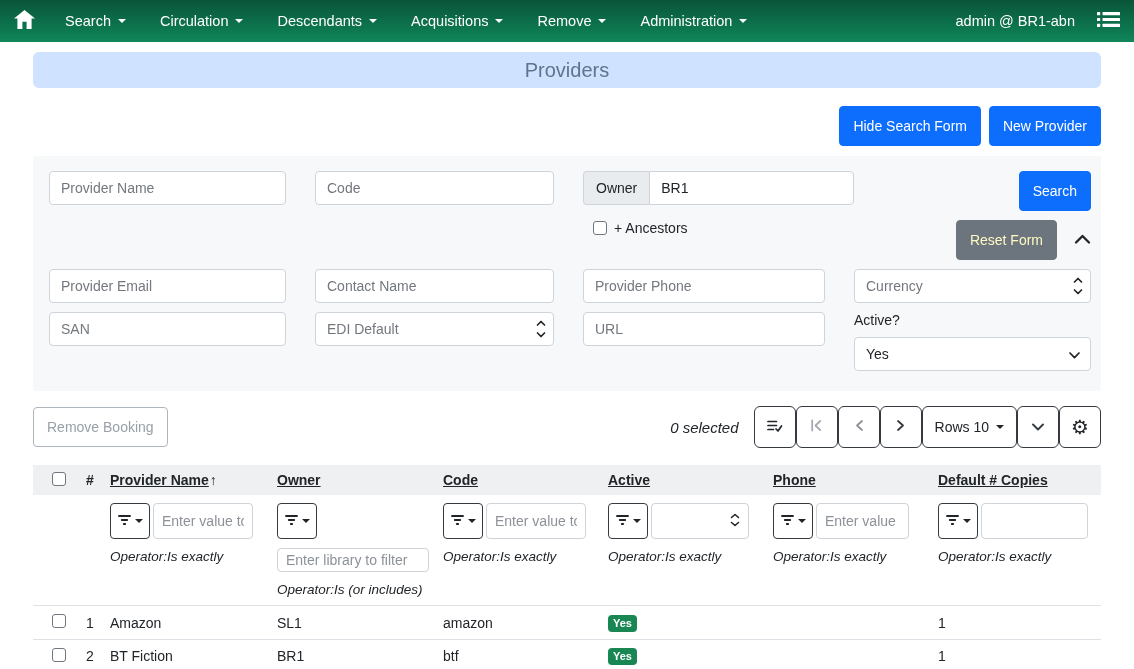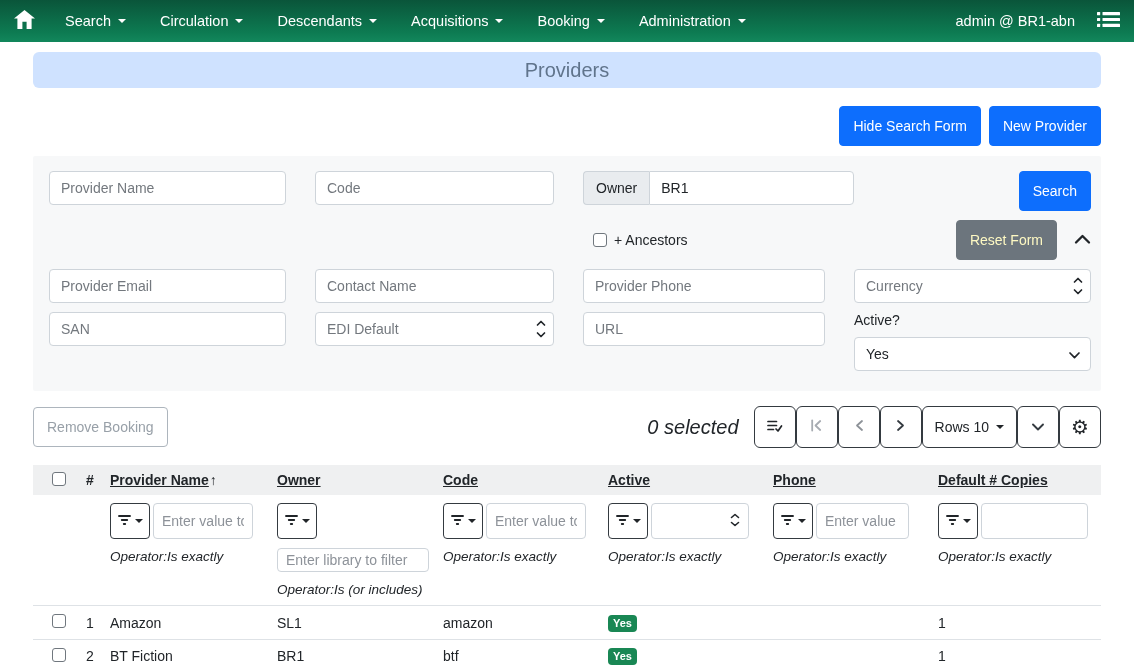--- a/index.html
+++ b/index.html
@@ -38,37 +38,37 @@
     padding:0 11px; font-size:14px; font-family:inherit; color:#212529; }
   .inp::placeholder { color:#73787e; opacity:1; }
   .combo { position:relative; }
   .combo .inp { padding-right:26px; }
   .combo-arrows { position:absolute; right:8px; top:50%; transform:translateY(-50%); display:flex; flex-direction:column; align-items:center; pointer-events:none; }
   .input-group { display:flex; }
   .input-group .addon { height:34px; background:#e9ecef; border:1px solid #ced4da; border-right:none;
     border-radius:4px 0 0 4px; display:flex; align-items:center; padding:0 12px; color:#212529; }
   .input-group .inp { border-radius:0 4px 4px 0; flex:1; width:auto; }
   .row-b { margin-top:5px; min-height:40px; }
-  .check-stack { display:flex; flex-direction:row; gap:17px; padding-left:10px; }
+  .check-stack { display:flex; flex-direction:column; gap:17px; padding-left:10px; }
   .check-line { display:flex; align-items:center; gap:7px; font-size:14px; }
   .cell-right { display:flex; justify-content:flex-end; }
   .reset-line { display:flex; justify-content:flex-end; align-items:center; gap:17px; }
   .fake-select { width:100%; height:34px; background:#fff; border:1px solid #ced4da; border-radius:4px;
     display:flex; align-items:center; justify-content:space-between; padding:0 10px 0 11px; cursor:pointer; }
   .field-label { font-size:14px; margin-bottom:9px; }
 
   input[type=checkbox] { appearance:none; -webkit-appearance:none; width:14px; height:14px; flex:0 0 14px;
     border:1.5px solid #70777e; border-radius:3px; background:#fff; position:relative; cursor:pointer; }
   input[type=checkbox]:checked { background:#0d6efd; border-color:#0d6efd; }
   input[type=checkbox]:checked::after { content:""; position:absolute; left:3.5px; top:0.5px; width:4px; height:8px;
     border:solid #fff; border-width:0 2px 2px 0; transform:rotate(45deg); }
 
   
   .grid-toolbar { margin:15px 33px 0; height:42px; display:flex; align-items:center; }
-  .selected-text { margin-left:auto; font-style:italic; font-size:20px; margin-right:15px; }
+  .selected-text { margin-left:auto; font-style:italic; font-size:15px; margin-right:15px; }
   .tb-group { display:flex; gap:0; }
   .tb-btn { height:42px; min-width:42px; background:#fff; border:1px solid #343a40; border-radius:6px;
     display:flex; align-items:center; justify-content:center; gap:7px; cursor:pointer; font-size:14px; font-family:inherit; color:#212529; }
   .tb-btn.rows { padding:0 12px; }
   .gear-glyph { font-size:20px; line-height:1; }
 
   
   .grid { margin:17px 33px 0; }
   .grid-row { display:grid; grid-template-columns:34px 24px 167px 166px 165px 165px 165px 1fr;
     padding-left:19px; align-items:center; }
@@ -116,21 +116,21 @@
       </span>
     <span class="nav-item">
         <span>Descendants</span>
         <span class="caret"></span>
       </span>
     <span class="nav-item">
         <span>Acquisitions</span>
         <span class="caret"></span>
       </span>
     <span class="nav-item">
-        <span>Booking</span>
+        <span>Remove</span>
         <span class="caret"></span>
       </span>
     <span class="nav-item">
         <span>Administration</span>
         <span class="caret"></span>
       </span>
   </div>
   <span class="nav-spacer"></span>
   <span class="nav-user">admin @ BR1-abn</span>
   <span class="nav-list-btn">

